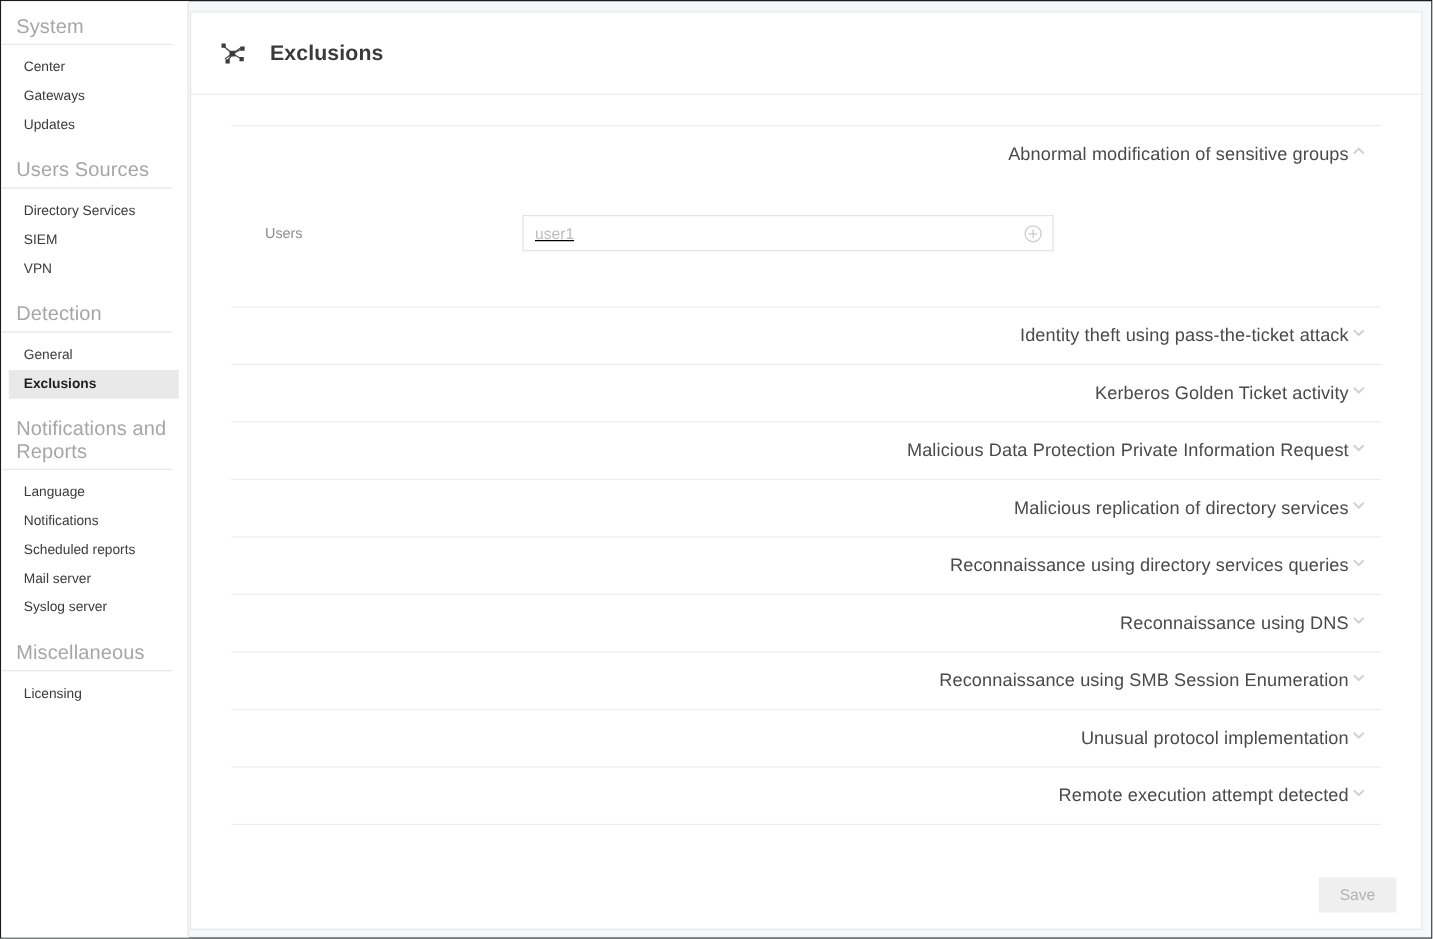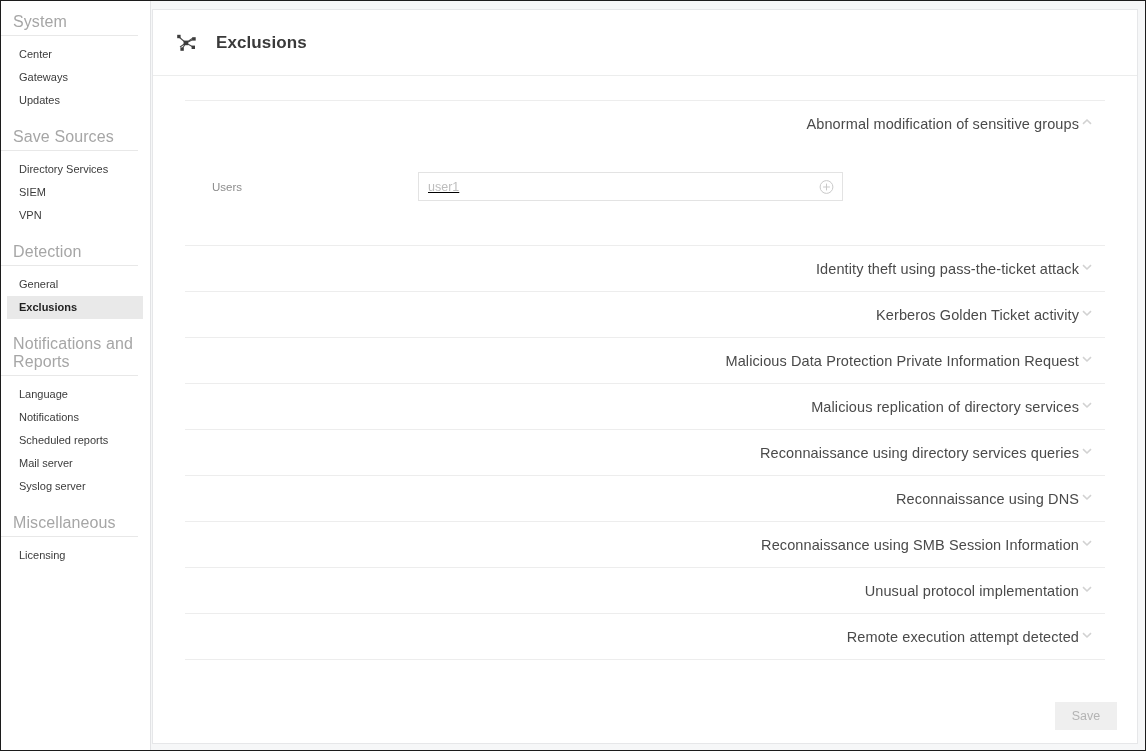--- a/index.html
+++ b/index.html
@@ -163,21 +163,21 @@
     <div id="sidebar-sections">
         <div class="nav-section">
           <div class="nav-section-label">System</div>
           <div class="nav-section-items">
             <div class="nav-item">Center</div>
             <div class="nav-item">Gateways</div>
             <div class="nav-item">Updates</div>
           </div>
         </div>
         <div class="nav-section">
-          <div class="nav-section-label">Save Sources</div>
+          <div class="nav-section-label">Users Sources</div>
           <div class="nav-section-items">
             <div class="nav-item">Directory Services</div>
             <div class="nav-item">SIEM</div>
             <div class="nav-item">VPN</div>
           </div>
         </div>
         <div class="nav-section">
           <div class="nav-section-label">Detection</div>
           <div class="nav-section-items">
             <div class="nav-item">General</div>
@@ -296,21 +296,21 @@
           <div class="acc-item">
             <div class="acc-head">
               <span class="acc-title">Reconnaissance using DNS</span>
               <span><svg class="chev" viewBox="0 0 16 16">
                   <path d="M4 6.2 L8 10 L12 6.2"></path>
                 </svg></span>
             </div>
           </div>
           <div class="acc-item">
             <div class="acc-head">
-              <span class="acc-title">Reconnaissance using SMB Session Information</span>
+              <span class="acc-title">Reconnaissance using SMB Session Enumeration</span>
               <span><svg class="chev" viewBox="0 0 16 16">
                   <path d="M4 6.2 L8 10 L12 6.2"></path>
                 </svg></span>
             </div>
           </div>
           <div class="acc-item">
             <div class="acc-head">
               <span class="acc-title">Unusual protocol implementation</span>
               <span><svg class="chev" viewBox="0 0 16 16">
                   <path d="M4 6.2 L8 10 L12 6.2"></path>

